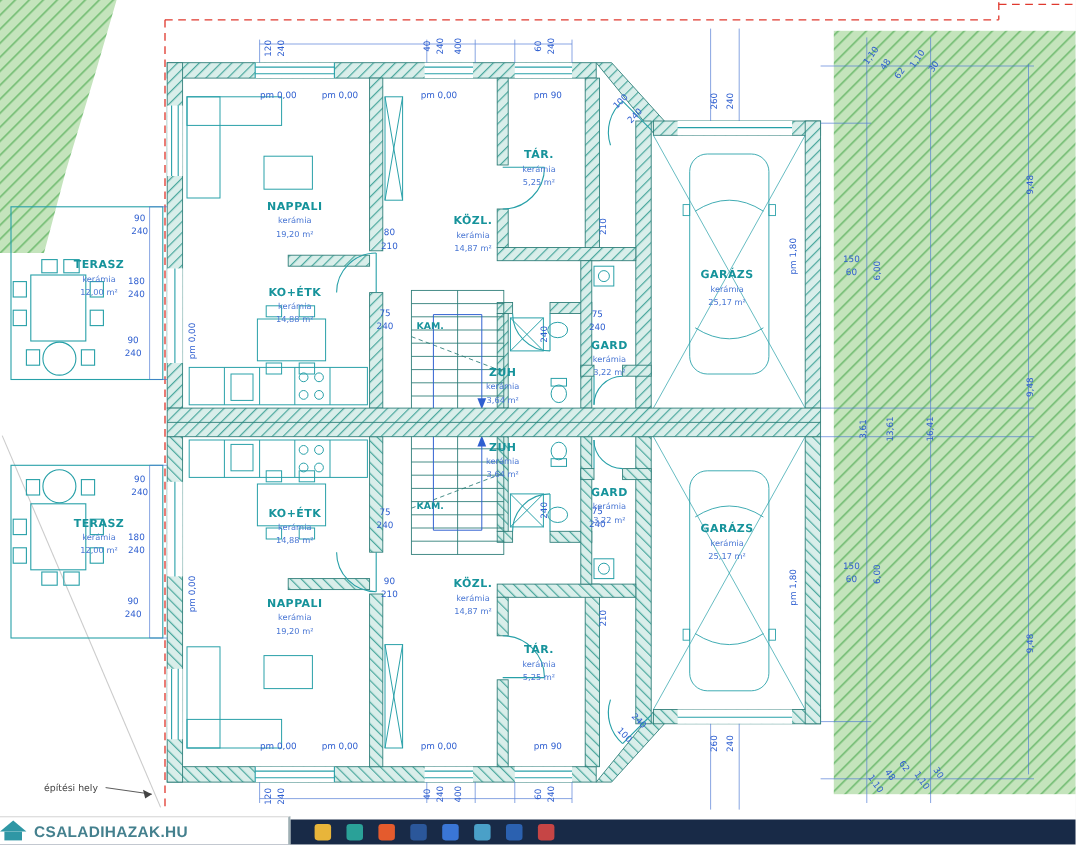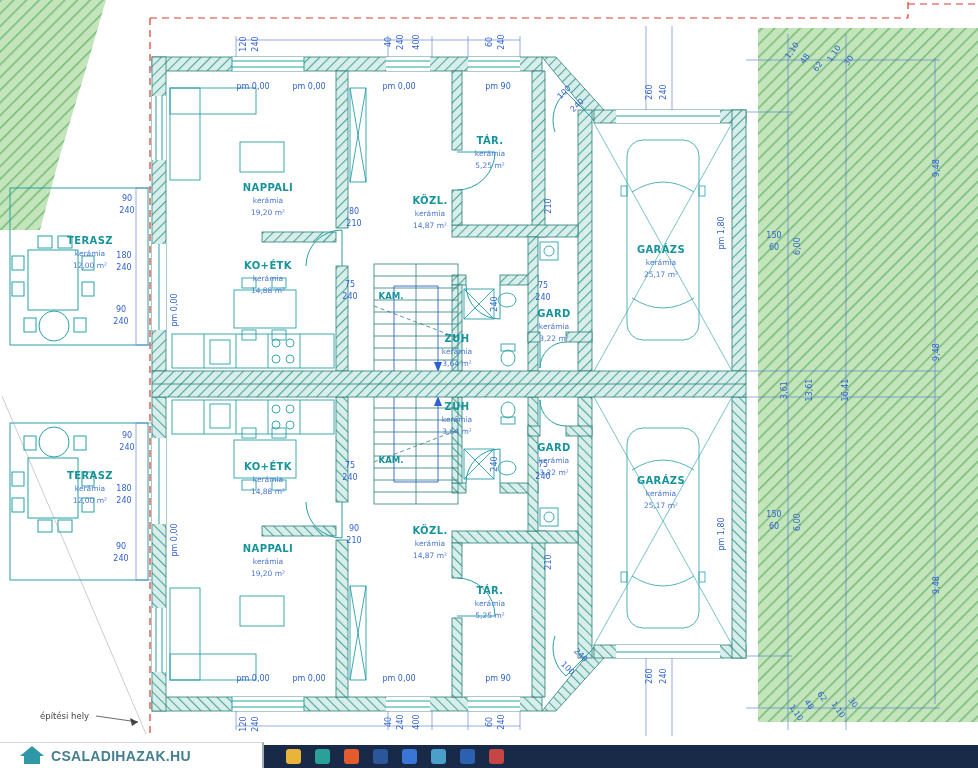--- a/index.html
+++ b/index.html
@@ -18,21 +18,21 @@
   .watermark{position:absolute;left:140px;top:195px;width:750px;text-align:center;pointer-events:none;z-index:5;}
   .wm1{font-family:"DejaVu Serif",serif;font-weight:bold;font-size:205px;line-height:205px;
        color:rgba(173,170,163,0.38);letter-spacing:14px;}
   .wm2{font-family:"DejaVu Serif",serif;font-size:28px;color:rgba(168,166,160,0.55);
        letter-spacing:11px;margin-top:-14px;}
   .wm-ring{position:absolute;left:150px;top:120px;width:86px;height:86px;border:7px solid rgba(216,162,32,0.55);
        border-radius:50%;}
 
   
   .brandbar{position:absolute;left:0;bottom:0;width:264px;height:26px;background:#fff;z-index:20;
-            display:flex;align-items:center;gap:7px;padding-left:20px;box-sizing:border-box;
+            display:flex;align-items:center;gap:7px;padding-left:0;box-sizing:border-box;
             border-top:1px solid #d8d8d8;border-right:2px solid #9fb0b4;}
   .house-icon{position:relative;width:24px;height:19px;flex:0 0 auto;}
   .house-roof{position:absolute;top:0;left:0;width:0;height:0;
               border-left:12px solid transparent;border-right:12px solid transparent;
               border-bottom:10px solid #2f97a5;}
   .house-base{position:absolute;top:10px;left:4px;width:16px;height:8px;background:#2f97a5;}
   .brand-text{font:700 14px "Liberation Sans",sans-serif;color:#44808e;letter-spacing:.3px;white-space:nowrap;}
 
   
   .taskbar{position:absolute;left:0;bottom:0;width:978px;height:23px;background:#182a47;z-index:10;

